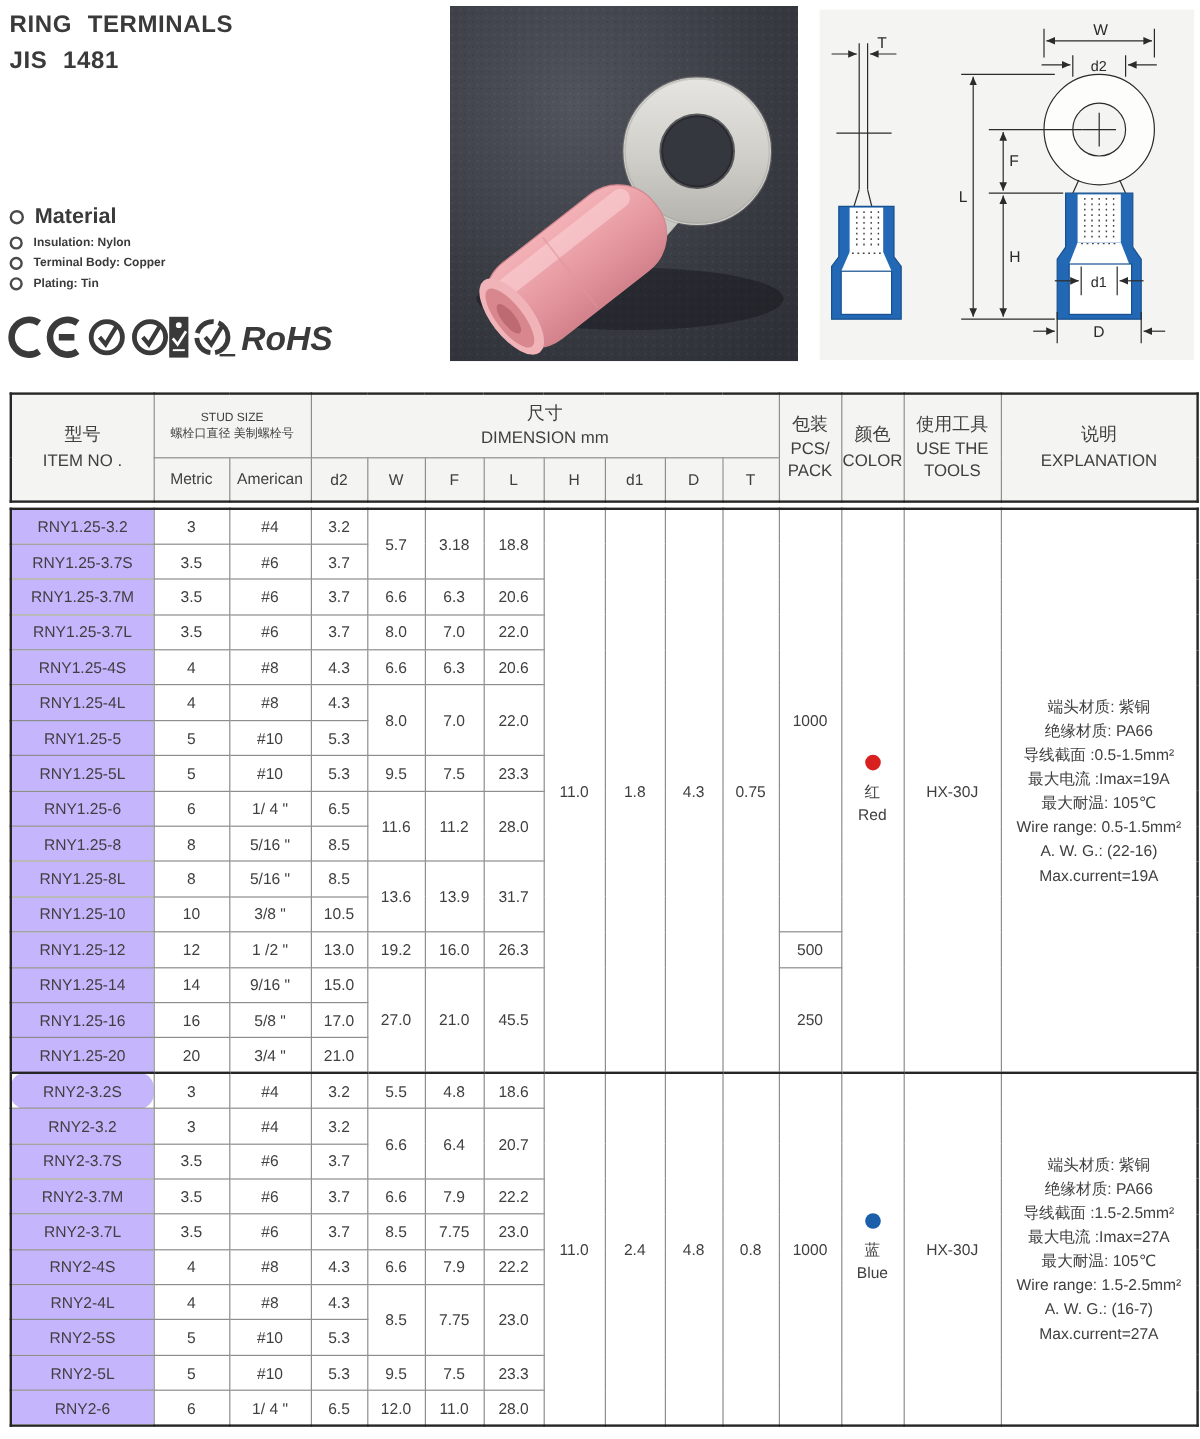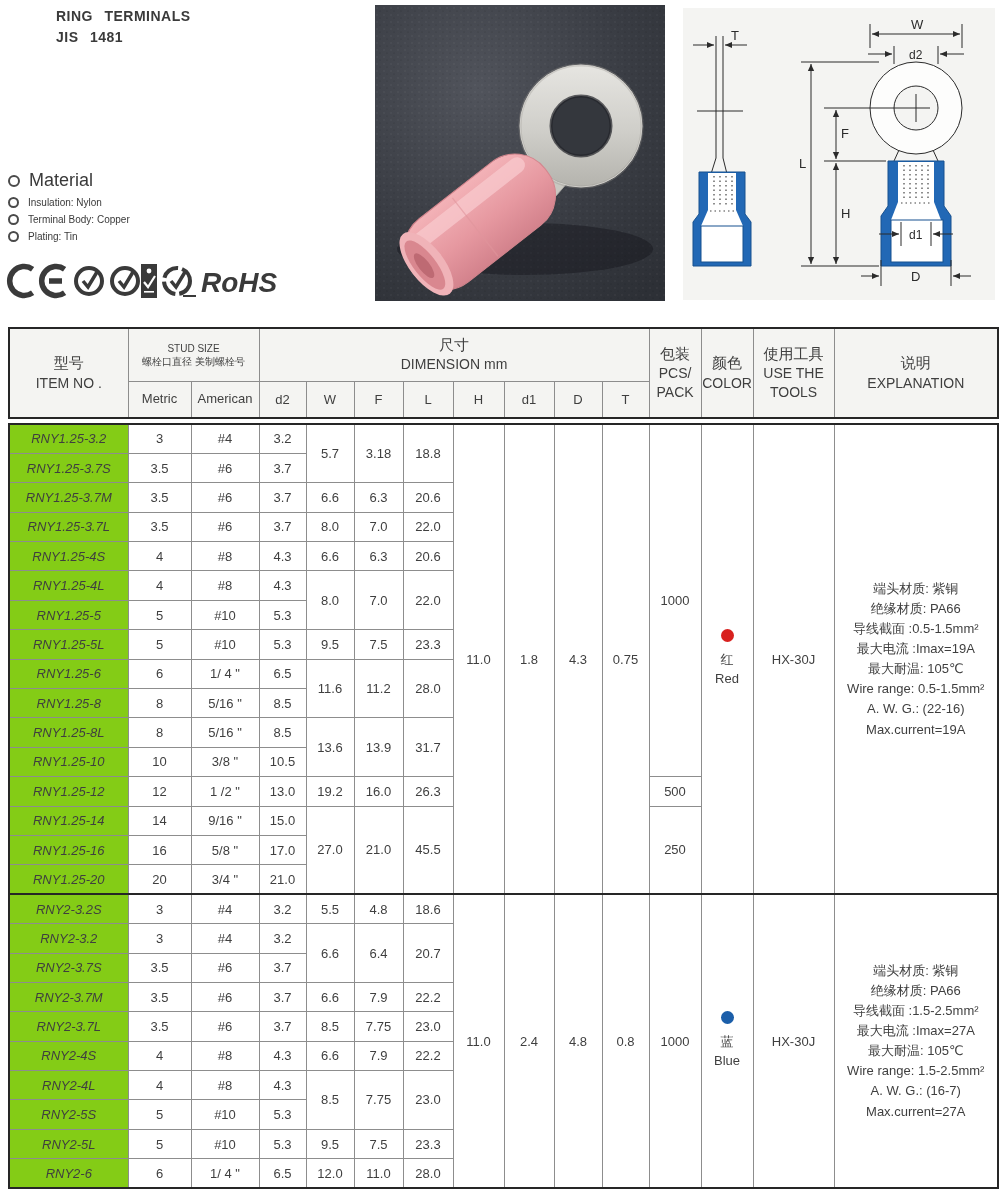--- a/index.html
+++ b/index.html
@@ -1,23 +1,23 @@
 <!DOCTYPE html>
 <html><head>
 <meta charset="utf-8">
 <style>
   html,body{margin:0;padding:0;background:#fff;}
   .page{position:relative;width:1000px;height:1199px;background:#fff;overflow:hidden;
         font-family:"Liberation Sans","DejaVu Sans",sans-serif;color:#3a3a3a;}
 
   
   .brand{position:absolute;left:8px;top:6px;}
-  .brand .t1,.brand .t2{font-size:14px;font-weight:bold;letter-spacing:.5px;word-spacing:7px;line-height:1.5;color:#3a3a3a;margin-left:48px;}
+  .brand .t1,.brand .t2{font-size:20px;font-weight:bold;letter-spacing:.5px;word-spacing:7px;line-height:1.5;color:#3a3a3a;}
   .materials{position:absolute;left:8px;top:170px;}
-  .mat-row{display:flex;align-items:center;margin-bottom:6px;}
+  .mat-row{display:flex;align-items:center;margin-bottom:6px;font-weight:bold;}
   .bullet{width:8px;height:8px;border:2.5px solid #4a4a4a;border-radius:50%;margin-right:9px;flex:0 0 auto;}
   .bullet.sm{width:7px;height:7px;border-width:2.5px;}
   .mat-head{font-size:18px;}
   .mat-item{font-size:10px;}
   .certs{position:absolute;left:5px;top:260px;font-style:italic;}
 
   
   .photo{position:absolute;left:375px;top:5px;width:290px;height:296px;}
 
   
@@ -28,22 +28,22 @@
   table.spec{border-collapse:collapse;table-layout:fixed;width:989px;border:2px solid #262626;}
   table.spec td{border:1px solid #8d8d8d;text-align:center;vertical-align:middle;
                 font-size:13px;color:#3f3f3f;padding:0;overflow:hidden;}
   table.head{margin-bottom:4px;}
   table.head td{background:#f4f4f2;}
   .h1{height:53px;} .h2{height:37px;}
   .h-zh{font-size:15px;line-height:1.35;} .h-en{font-size:14px;line-height:1.35;}
   .h-sm{font-size:10px;line-height:1.3;}
   .h-letter{font-size:14px;}
   table.body tr{height:29.4px;}
-  td.item{background:#84cc16;font-style:italic;}
-  tr.sec-start td{border-top:2px solid #262626;}
+  td.item{background:#c4b5fd;}
+  tr.sec-start td{border-top:2px solid #262626;border-radius:12px;}
   td.expl{text-align:left;padding:4px 4px 4px 8px;font-size:11.5px;line-height:1.55;color:#3c3c3c;}
   td.colorcell{line-height:1.5;}
   .dot{display:inline-block;width:13px;height:13px;border-radius:50%;margin-bottom:2px;}
   svg text{font-family:"Liberation Sans","DejaVu Sans",sans-serif;}
 </style>
 </head>
 <body>
 
 <div class="page">
 

